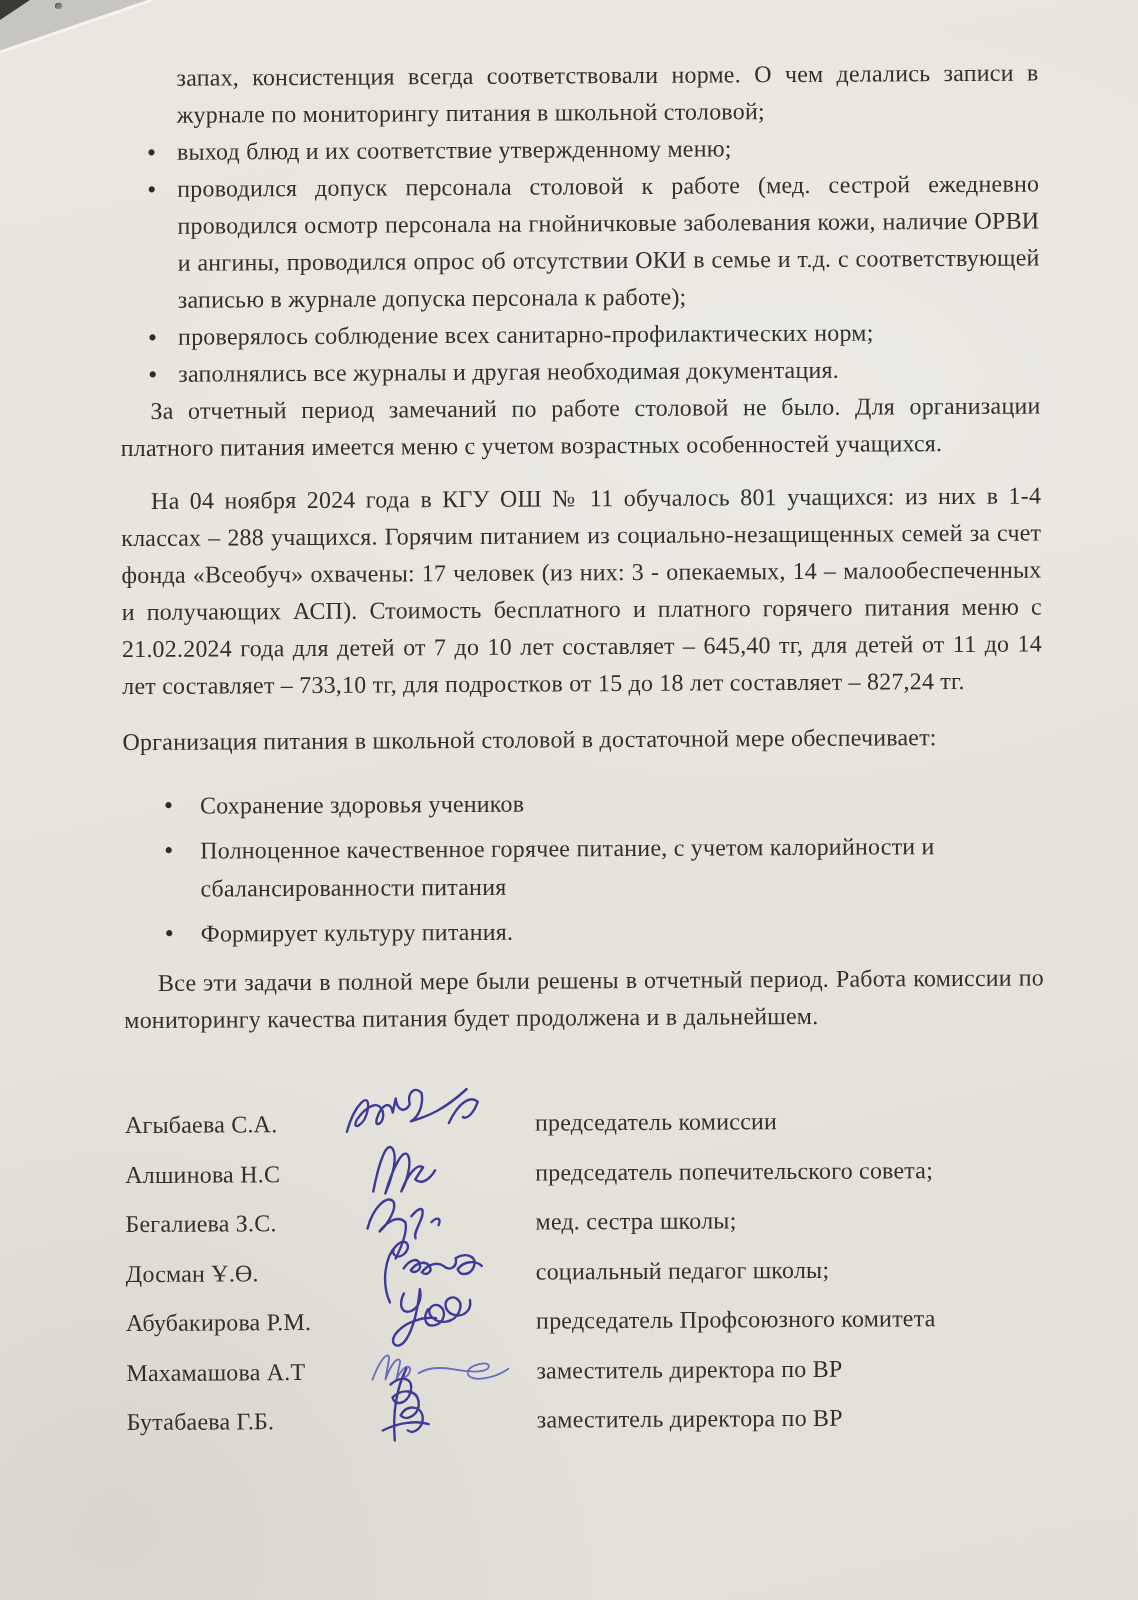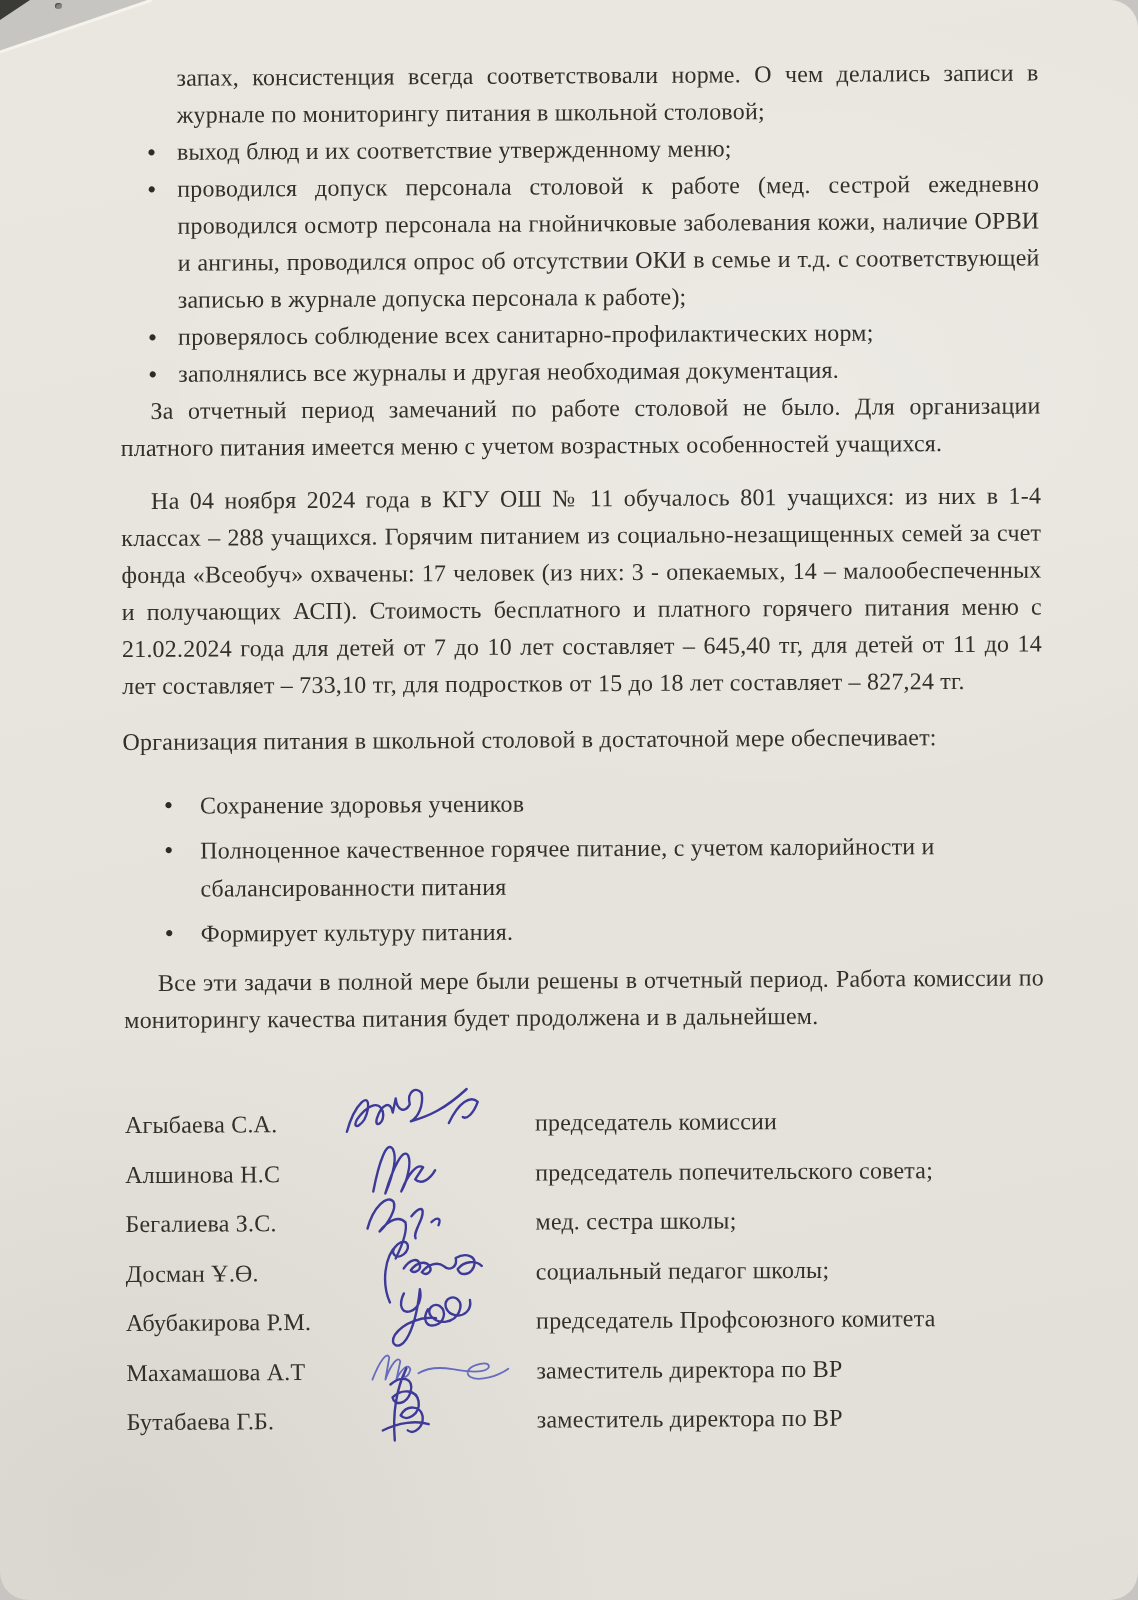--- a/index.html
+++ b/index.html
@@ -11,21 +11,20 @@
     background: #c6c5c1;
     font-family: "Liberation Serif", serif;
   }
   .paper {
     position: absolute;
     inset: 0;
     background:
       radial-gradient(1100px 700px at 68% 25%, rgba(255,255,255,0.20), rgba(255,255,255,0) 60%),
       radial-gradient(900px 900px at 10% 95%, rgba(120,118,110,0.10), rgba(120,118,110,0) 55%),
       linear-gradient(168deg, #eae7e0 0%, #e7e4dd 45%, #e2dfd8 100%);
-    border-radius: 28px;
   }
   
   .corner-svg { position: absolute; left: 0; top: 0; }
   .speck {
     position: absolute; left: 55px; top: 3px; width: 7px; height: 6px;
     border-radius: 50%; background: #85857e;
     box-shadow: inset 1px 1px 1px #4e4e49;
   }
   .content {
     position: absolute;

